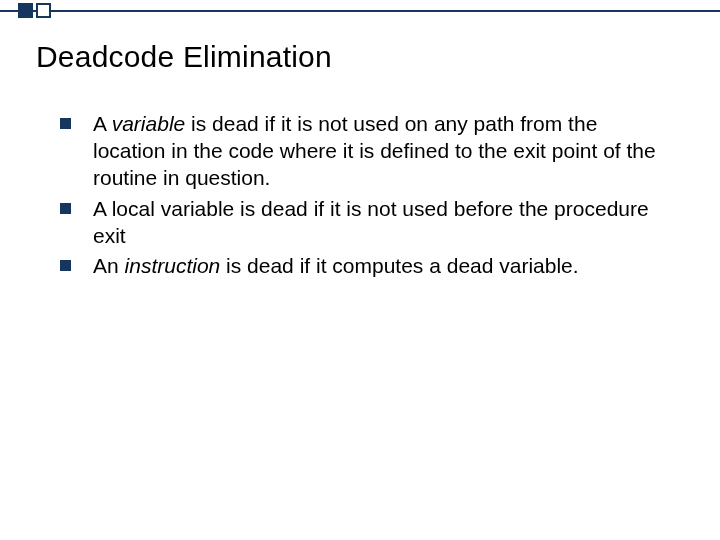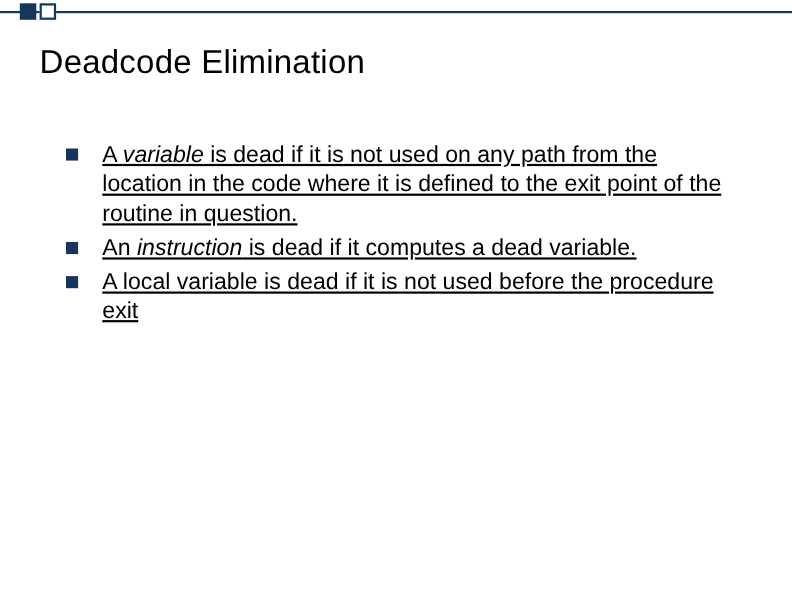--- a/index.html
+++ b/index.html
@@ -52,24 +52,23 @@
     position: absolute;
     top: 40px;
     left: 36px;
     font-size: 30px;
     font-weight: 400;
     color: #000;
     letter-spacing: 0.2px;
   }
   .body {
     position: absolute;
-    top: 128px;
+    top: 111px;
     left: 60px;
     width: 610px;
-    text-decoration: underline;
   }
   .item {
     display: flex;
     align-items: flex-start;
     margin-bottom: 4px;
   }
   .bullet {
     flex: 0 0 auto;
     width: 11px;
     height: 11px;
@@ -103,27 +102,27 @@
     <div class="item">
       <div class="bullet"></div>
       <div class="text">
         <span>A </span><i>variable</i><span> is dead if it is not used on any path from the location in the code where it is defined to the exit point of the routine in question.</span>
       </div>
     </div>
 
     <div class="item">
       <div class="bullet"></div>
       <div class="text">
-        <span>An </span><i>instruction</i><span> is dead if it computes a dead variable.</span>
+        <span></span><i></i><span>A local variable is dead if it is not used before the procedure exit</span>
       </div>
     </div>
 
     <div class="item">
       <div class="bullet"></div>
       <div class="text">
-        <span></span><i></i><span>A local variable is dead if it is not used before the procedure exit</span>
+        <span>An </span><i>instruction</i><span> is dead if it computes a dead variable.</span>
       </div>
     </div>
 
 
   </div>
 
 </div>
 
 </body></html>

